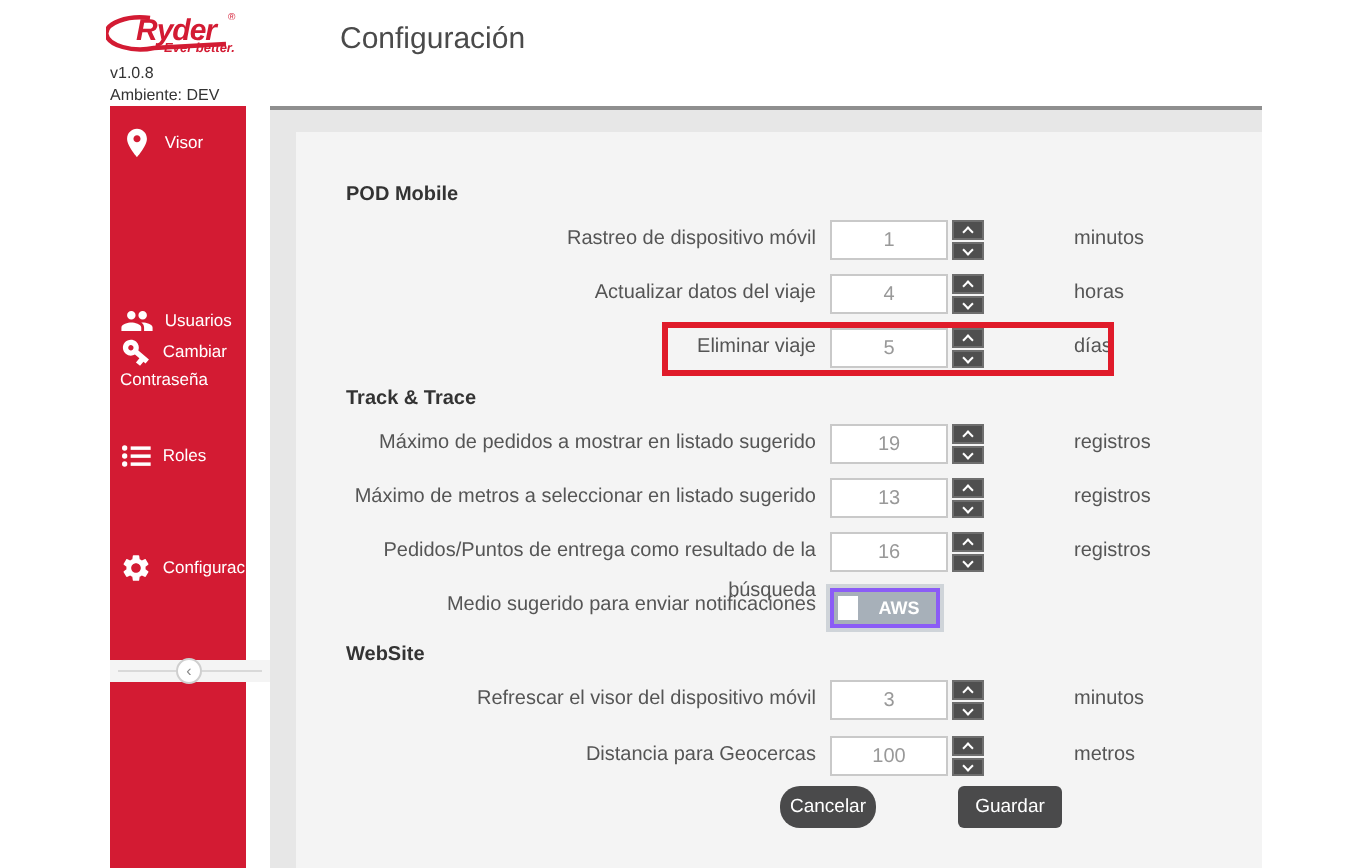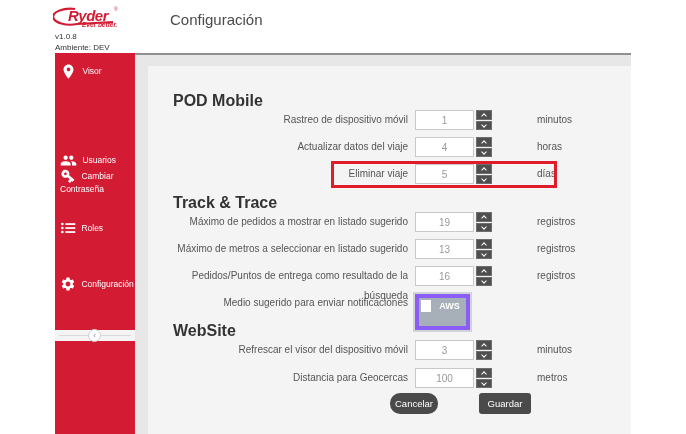--- a/index.html
+++ b/index.html
@@ -11,46 +11,46 @@
   .logo-swoosh { position:absolute; left:0; top:2px; }
   .logo-brand { position:absolute; left:15px; top:3px; font-size:15px; font-weight:bold; font-style:italic; color:#d31b33; letter-spacing:-0.5px; }
   .logo-reg { position:absolute; left:61px; top:2px; font-size:5px; color:#d31b33; }
   .logo-tagline { position:absolute; left:29px; top:17px; font-size:6.5px; font-weight:bold; font-style:italic; color:#d31b33; }
   .logo-version { position:absolute; left:2px; top:28px; font-size:8px; color:#333; }
   .logo-env { position:absolute; left:2px; top:39px; font-size:8px; color:#333; }
   .page-title { position:absolute; left:170px; top:11px; font-size:15px; color:#4a4a4a; }
   .divider { position:absolute; left:135px; top:53px; width:496px; height:2px; background:#8f8f8f; }
 
   
-  .sidebar { position:absolute; left:55px; top:53px; width:80px; height:381px; background:#d31b33; }
+  .sidebar { position:absolute; left:55px; top:53px; width:68px; height:381px; background:#d31b33; }
   .side-item { position:absolute; left:0; width:80px; padding-left:5px; color:#fff; font-size:8.5px; cursor:pointer; line-height:11px; }
   .side-item svg { vertical-align:middle; margin-right:3px; }
   .side-item .slabel { vertical-align:middle; }
   .collapse-bar { position:absolute; left:0; top:277px; width:80px; height:11px; background:#f4f4f4; }
   .collapse-line { position:absolute; left:4px; right:4px; top:5px; height:1px; background:#d9d9d9; }
   .collapse-circle { position:absolute; left:33px; top:-1px; width:13px; height:13px; background:#fff; border:1px solid #cfcfcf; border-radius:50%; text-align:center; line-height:11px; font-size:8px; color:#8a8a8a; cursor:pointer; }
 
   
   .main-margin { position:absolute; left:135px; top:55px; width:496px; height:379px; background:#e7e7e7; }
   .card { position:absolute; left:148px; top:66px; width:483px; height:368px; background:#f4f4f4; }
 
-  .section-title { position:absolute; left:25px; font-size:16px; font-weight:bold; color:#333; }
+  .section-title { position:absolute; left:25px; font-size:10px; font-weight:bold; color:#333; }
   .row { position:absolute; left:0; width:100%; height:20px; }
   .rlabel { position:absolute; left:0; width:260px; text-align:right; font-size:10px; color:#555; line-height:20px; }
   .spin { position:absolute; left:267px; top:0; width:77px; height:20px; }
   .spin input { position:absolute; left:0; top:0; width:59px; height:20px; border:1px solid #c9c9c9; background:#fff; color:#999; font-size:10px; text-align:center; font-family:"Liberation Sans", sans-serif; }
   .sbtns { position:absolute; left:61px; top:0; width:16px; height:20px; }
   .sbtn { position:absolute; left:0; width:16px; height:9.5px; background:#4f4f4f; border:1px solid #6e6e6e; cursor:pointer; }
   .sbtn.up { top:0; } .sbtn.down { top:10.5px; }
   .chev { position:absolute; left:5px; width:4px; height:4px; border-left:1.5px solid #fff; border-top:1.5px solid #fff; }
   .chev.u { top:3px; transform:rotate(45deg); }
   .chev.d { top:1.5px; transform:rotate(225deg); }
   .unit { position:absolute; left:389px; font-size:10px; color:#555; line-height:20px; }
 
-  .toggle { position:absolute; left:267px; top:1px; width:55px; height:36px; background:#a7b0b9; border:4px solid #8b5cf6; outline:2px solid #cfd4d9; cursor:pointer; }
+  .toggle { position:absolute; left:267px; top:1px; width:55px; height:20px; background:#a7b0b9; border:2px solid #8b5cf6; outline:2px solid #cfd4d9; cursor:pointer; }
   .toggle-handle { position:absolute; left:2px; top:2px; width:10px; height:12px; background:#fff; }
   .toggle-text { position:absolute; left:14px; right:0; top:0; text-align:center; line-height:16px; color:#fff; font-size:9px; font-weight:bold; }
 
   .highlight-box { position:absolute; left:183px; top:95px; width:226px; height:27px; border:3px solid #e01b2a; }
 
   .btn { position:absolute; top:327px; height:21px; background:#4a4a4b; color:#fff; border:none; border-radius:3px; font-size:9.5px; font-family:"Liberation Sans", sans-serif; cursor:pointer; }
   .btn-cancel { left:242px; width:48px;border-radius:10px; }
   .btn-save { left:311px; width:52px;margin-left:20px; }
 </style>
 </head>

